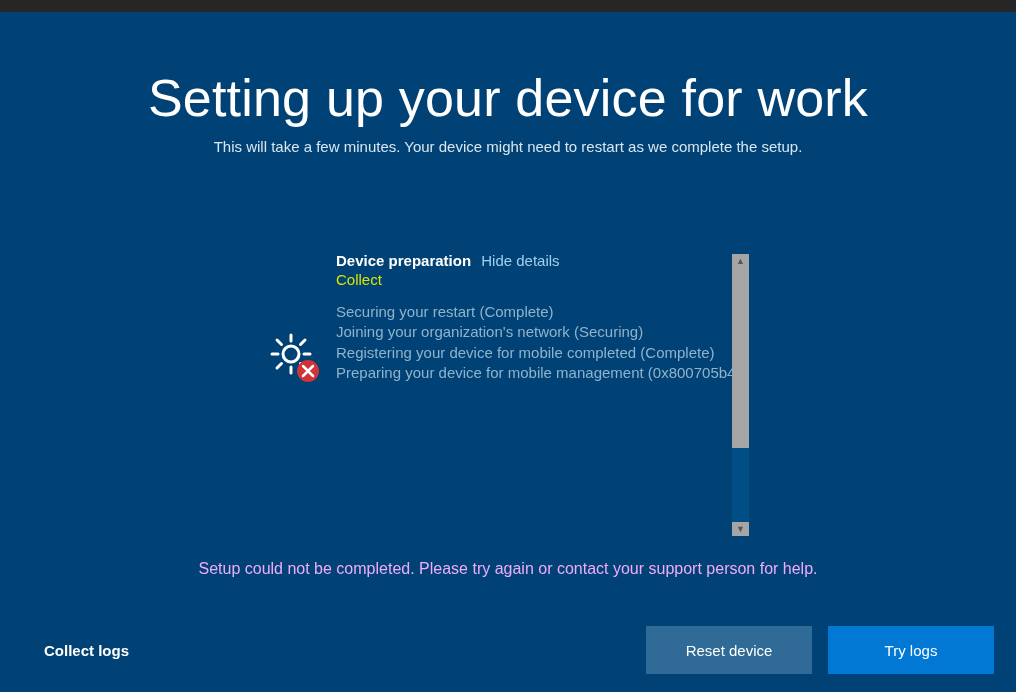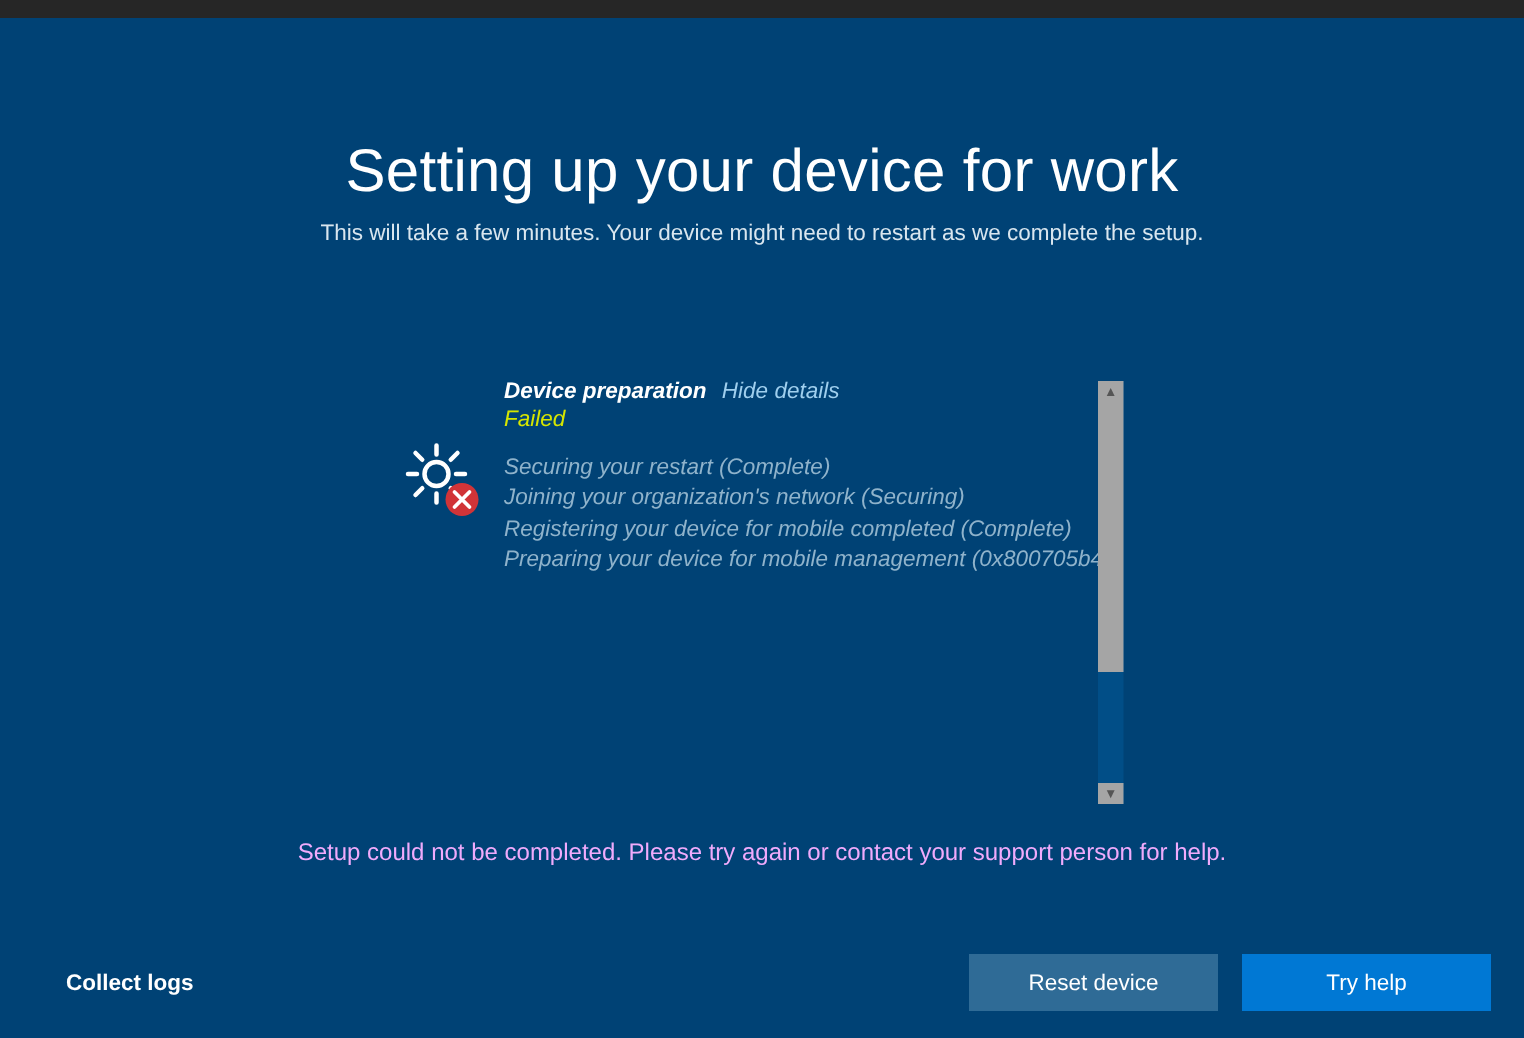--- a/index.html
+++ b/index.html
@@ -1,40 +1,40 @@
 <!DOCTYPE html>
 <html><head>
 <meta charset="utf-8">
 <style>
   * { margin: 0; padding: 0; box-sizing: border-box; }
   html, body { width: 1016px; height: 692px; font-family: "Segoe UI", Arial, sans-serif; background: #0b0b0b; overflow: hidden; }
   .topbar { height: 12px; background: #262626; }
   .page { position: relative; width: 1016px; height: 680px; background: #004275; color: #ffffff; }
-  .title { font-size: 40px; font-weight: 300; text-align: center; padding-top: 80px; letter-spacing: 0.2px; }
+  .title { font-size: 52px; font-weight: 300; text-align: center; padding-top: 56px; letter-spacing: 0.2px; }
   .subtitle { font-size: 15px; font-weight: 400; text-align: center; margin-top: 10px; color: #d9e6ef; }
   .content { position: absolute; top: 240px; left: 266px; width: 480px; }
-  .section { display: flex; align-items: center; margin-bottom: 30px; font-style: italic; }
+  .section { display: flex; align-items: flex-end; margin-bottom: 30px; }
   .icon-col { width: 70px; flex: 0 0 70px; }
   .text-col { flex: 1; }
   .sec-head { font-size: 15px; }
   .sec-title { font-weight: 600; color: #ffffff; }
   .link { color: #9fcfee; margin-left: 6px; cursor: pointer; }
   .status-failed { color: #d6e600; font-size: 15px; margin-top: 2px; }
   .details { margin-top: 14px; font-size: 15px; color: #8fb3cb; line-height: 1.35; }
   .sub-status { color: #8fb3cb; font-size: 15px; margin-top: 2px; }
   .scrollbar { position: absolute; top: 242px; left: 732px; width: 17px; height: 282px; background: #014e87; }
   .scroll-arrow { position: absolute; left: 0; width: 17px; height: 14px; background: #a5a5a5; display: flex; align-items: center; justify-content: center; font-size: 9px; color: #555; }
   .scroll-arrow.up { top: 0; }
   .scroll-arrow.down { bottom: 0; }
   .scroll-thumb { position: absolute; top: 14px; left: 0; width: 17px; height: 180px; background: #a5a5a5; }
   .error-msg { position: absolute; top: 548px; width: 100%; text-align: center; font-size: 16px; color: #f0abfc; }
   .footer { position: absolute; bottom: 18px; left: 0; width: 100%; display: flex; align-items: center; }
   .collect { margin-left: 44px; font-size: 15px; font-weight: 600; color: #ffffff; cursor: pointer; }
   .spacer { flex: 1; }
-  .btn { height: 38px; width: 166px; font-size: 15px; border: none; cursor: pointer; color: #ffffff; font-family: inherit; }
+  .btn { height: 48px; width: 166px; font-size: 15px; border: none; cursor: pointer; color: #ffffff; font-family: inherit; }
   .btn.secondary { background: #2f6b96; margin-right: 16px; }
   .btn.primary { background: #0078d4; margin-right: 22px; }
   svg { display: block; }
 </style>
 </head>
 <body>
 
 <div class="topbar"></div>
 
 <div class="page">
@@ -53,21 +53,21 @@
           </g>
           <circle cx="42" cy="42" r="11" fill="#d13438"></circle>
           <path d="M37 37 L47 47 M47 37 L37 47" stroke="#ffffff" stroke-width="2.5" stroke-linecap="round"></path>
         </svg>
       </div>
       <div class="text-col">
         <div class="sec-head">
           <span class="sec-title">Device preparation</span>
           <span class="link">Hide details</span>
         </div>
-        <div class="status-failed">Failed</div>
+        <div class="status-failed">Collect</div>
         <div class="details">
           <div>Securing your restart (Complete)</div>
           <div>Joining your organization's network (Securing)</div>
           <div>Registering your device for mobile completed (Complete)</div>
           <div>Preparing your device for mobile management (0x800705b4)</div>
         </div>
       </div>
     </div>
 
 
@@ -78,16 +78,16 @@
     <div class="scroll-thumb"></div>
     <div class="scroll-arrow down">▼</div>
   </div>
 
   <div class="error-msg">Setup could not be completed. Please try again or contact your support person for help.</div>
 
   <div class="footer">
     <span class="collect">Collect logs</span>
     <span class="spacer"></span>
     <button class="btn secondary">Reset device</button>
-    <button class="btn primary">Try help</button>
+    <button class="btn primary">Try logs</button>
   </div>
 
 </div>
 
 </body></html>

